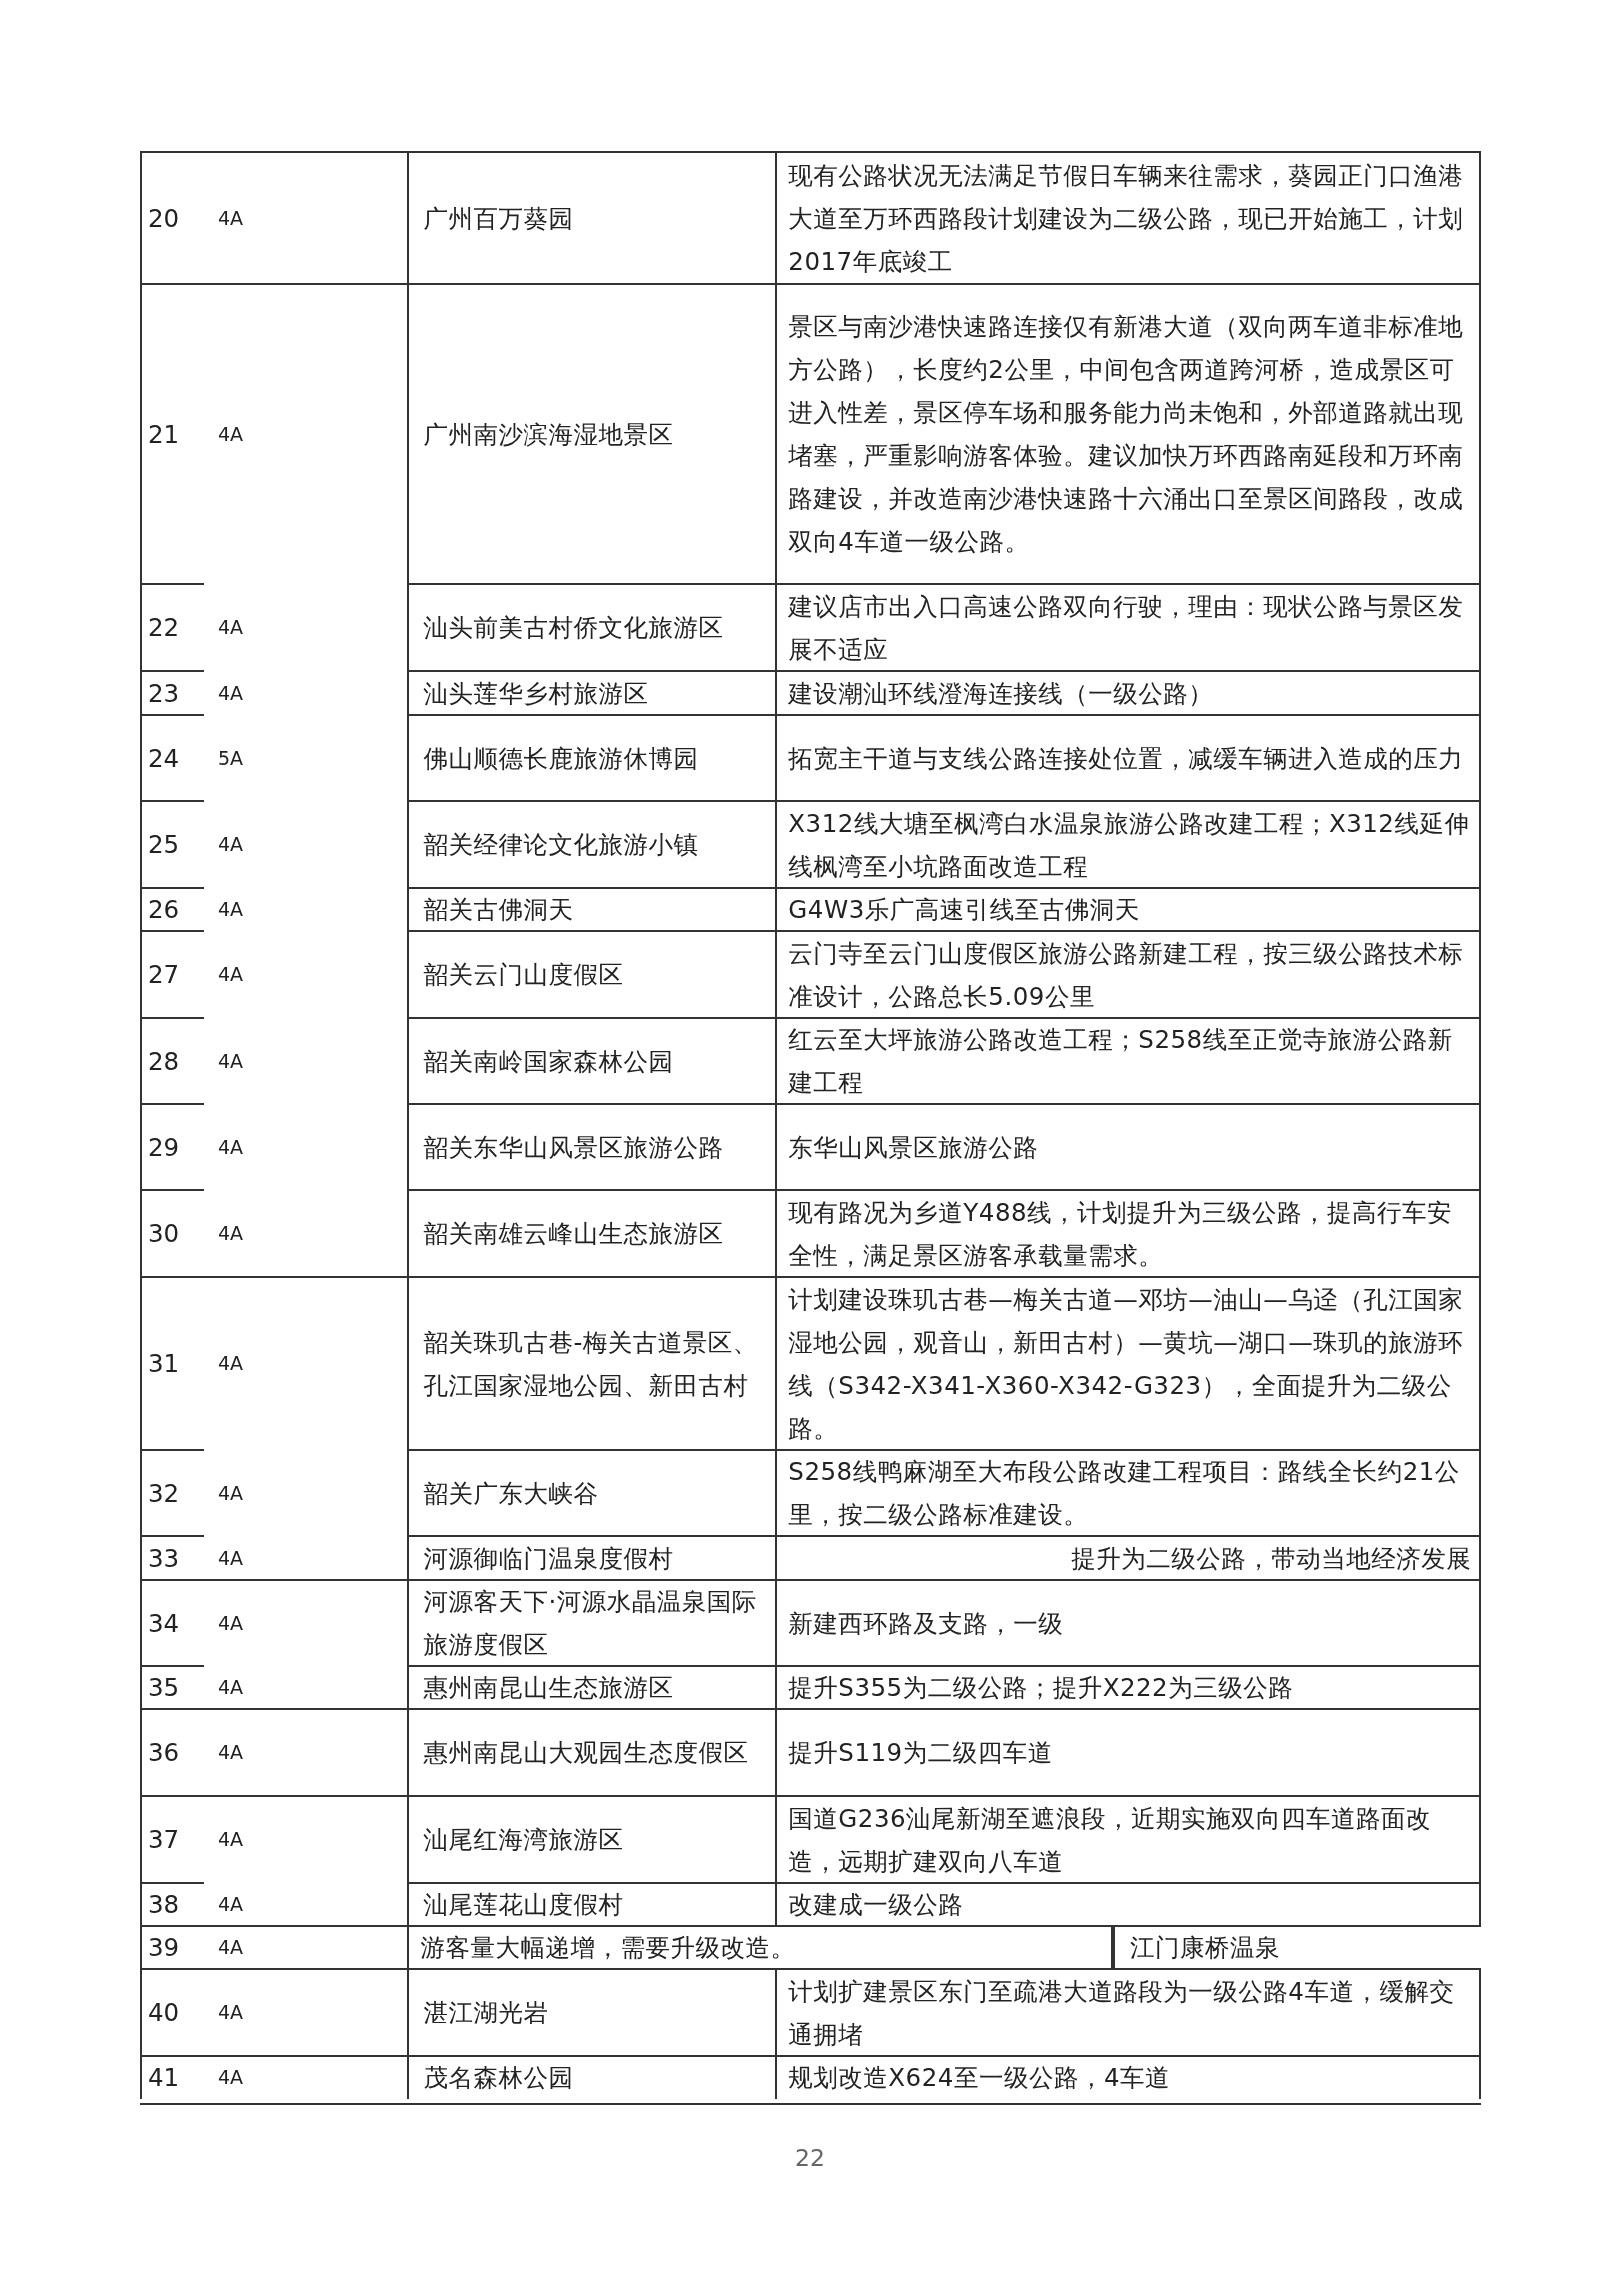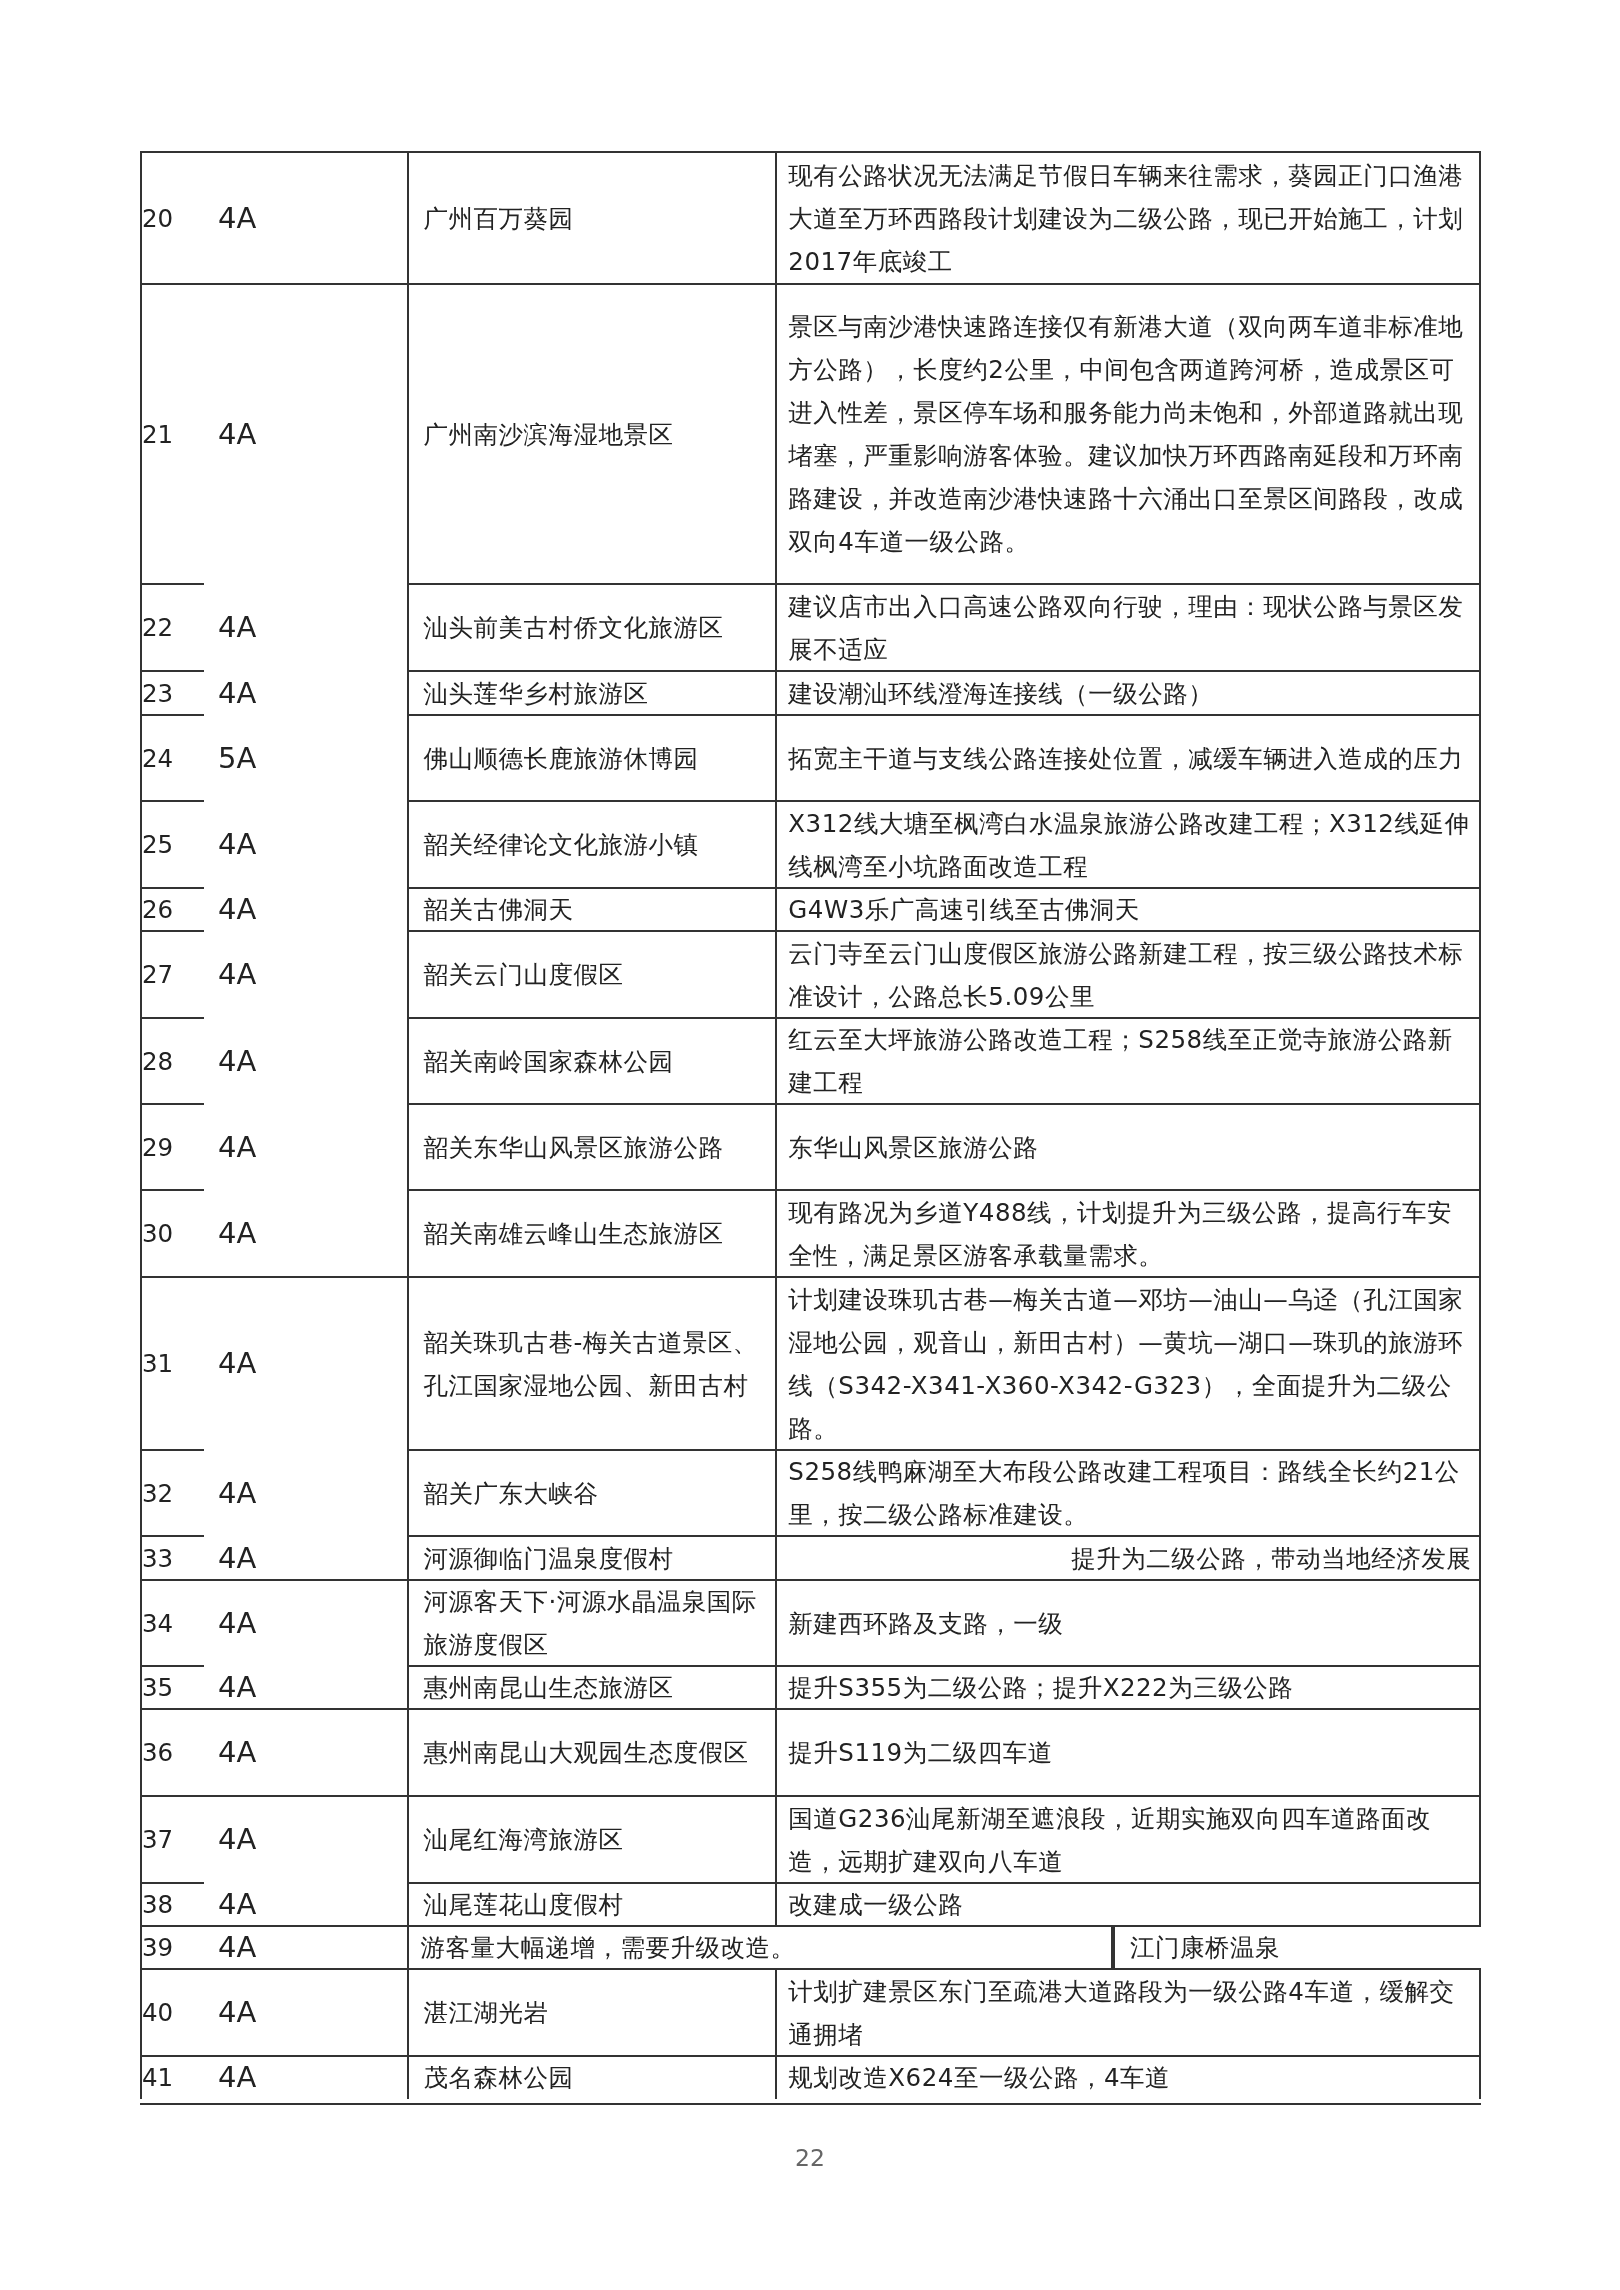--- a/index.html
+++ b/index.html
@@ -4,22 +4,22 @@
 <style>
   html, body { margin: 0; padding: 0; background: #ffffff; }
   body { width: 1620px; height: 2291px; position: relative; overflow: hidden;
          font-family: "DejaVu Sans", "Liberation Sans", sans-serif; color: #222; }
   .table { position: absolute; left: 140px; top: 152px; width: 1341px; }
   .row { position: relative; display: flex; }
   .cell { box-sizing: border-box; display: flex; align-items: center; }
   .c1 { width: 267px; position: relative; border-left: 2px solid #333; }
   .c2 { width: 368px; border-left: 2px solid #333; padding: 0 9.8px 0 14.7px; }
   .c3 { width: 707px; border-left: 2px solid #333; border-right: 2px solid #333; padding: 0 7.8px 0 11.8px; }
-  .num { position: absolute; left: 0; width: 49px; font-size: 24.5px; line-height: 43px; }
-  .grade { position: absolute; left: 76px; font-size: 29px; line-height: 43px; }
+  .num { position: absolute; left: 6px; width: 49px; font-size: 24.5px; line-height: 43px; }
+  .grade { position: absolute; left: 76px; font-size: 19px; line-height: 43px; }
   .c1 .inner { position: absolute; top: 0; bottom: 0; left: 0; right: 0; display: flex; align-items: center; }
   .txt { font-size: 24.5px; line-height: 43px; letter-spacing: 0.5px; }
   .line-top-full { position: absolute; top: -1px; left: 0; right: 0; border-top: 2px solid #333; }
   .line-top-rest { position: absolute; top: -1px; left: 267px; right: 0; border-top: 2px solid #333; }
   .line-top-part { position: absolute; top: -1px; left: 0; width: 64px; border-top: 2px solid #333; }
   .bottom-line { position: absolute; left: 140px; width: 1341px; border-top: 2px solid #333; }
   .page-number { position: absolute; left: 0; width: 1620px; top: 2144px; text-align: center;
                  font-size: 23.5px; color: #666; }
 </style>
 </head>

